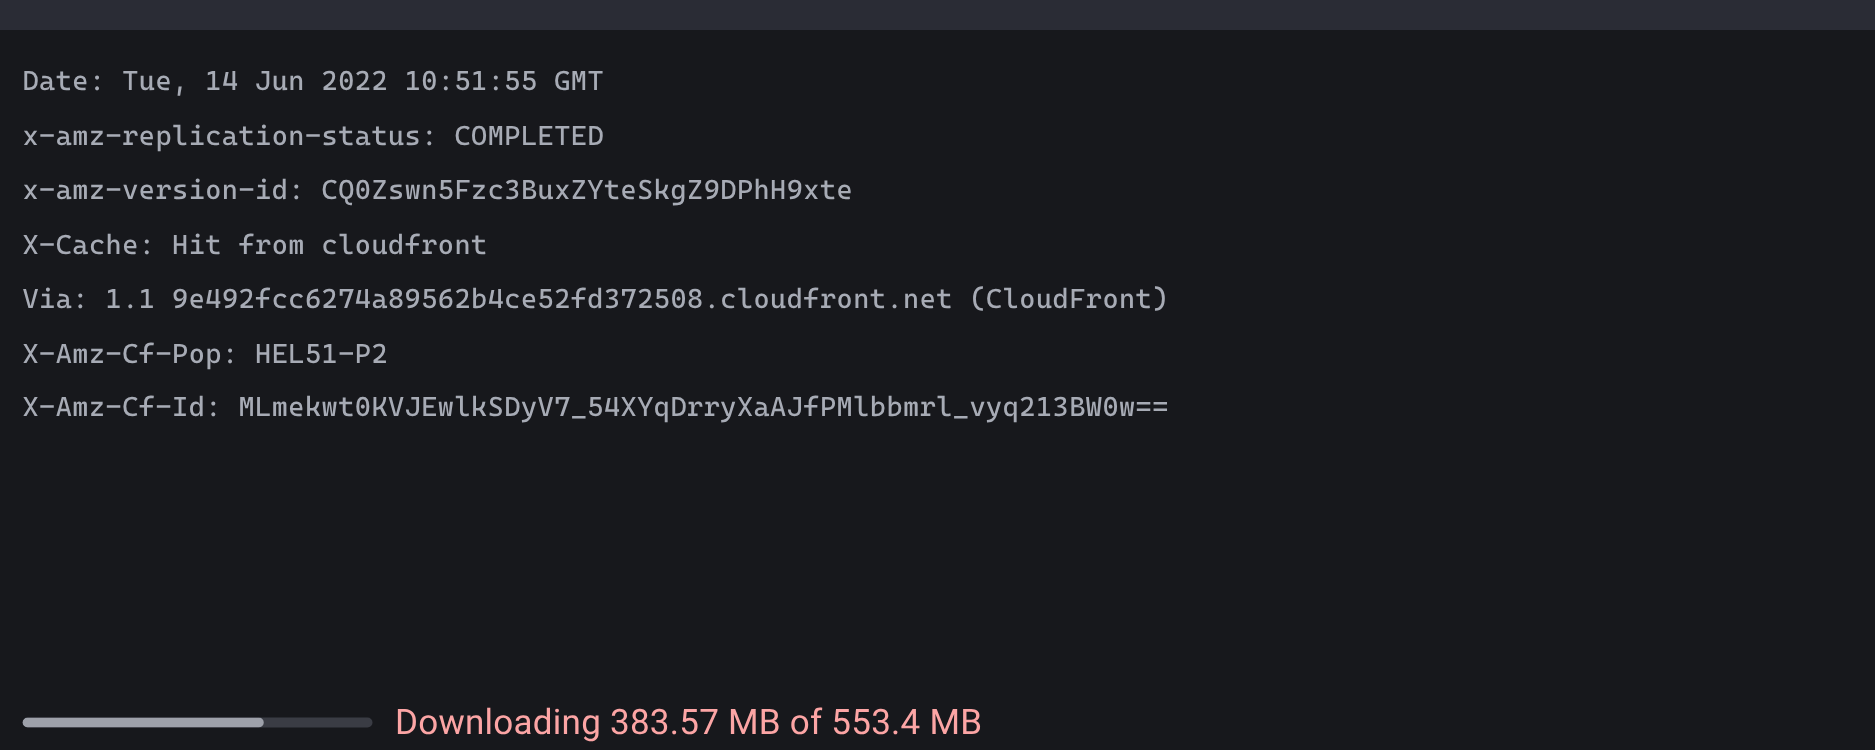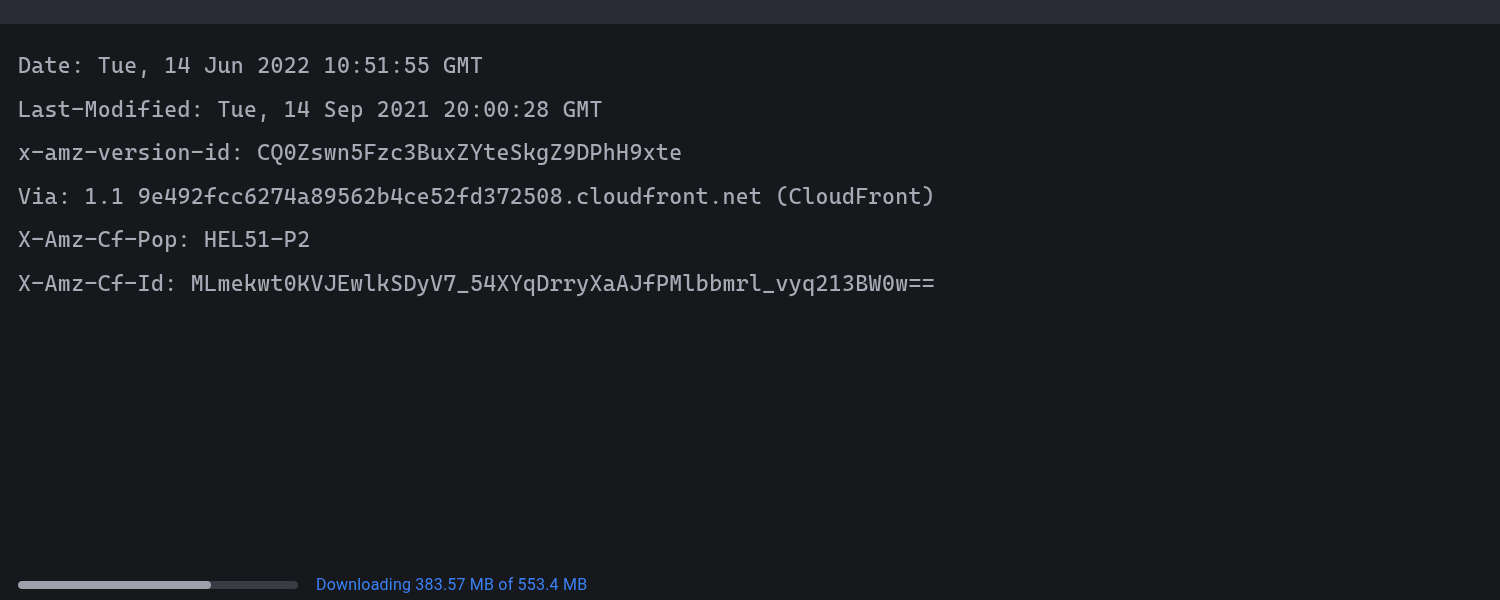--- a/index.html
+++ b/index.html
@@ -44,34 +44,35 @@
       overflow: hidden;
     }
     .progress-fill {
       height: 100%;
       background: #9ea1aa;
       width: 69%;
       border-radius: 6px;
     }
     .status-text {
       font-family: -apple-system, BlinkMacSystemFont, "Segoe UI", Roboto, Helvetica, Arial, sans-serif;
-      font-size: 16px;
-      color: #3b82f6;
+      font-size: 28px;
+      color: #fca5a5;
       letter-spacing: 0.2px;
     }
   </style>
 </head>
 <body>
 
 <div class="titlebar"></div>
 
 <div class="term">
   <div class="line"><span>Date</span>: <span>Tue, 14 Jun 2022 10:51:55 GMT</span></div>
-  <div class="line"><span>Last-Modified</span>: <span>Tue, 14 Sep 2021 20:00:28 GMT</span></div>
+  <div class="line"><span>x-amz-replication-status</span>: <span>COMPLETED</span></div>
   <div class="line"><span>x-amz-version-id</span>: <span>CQ0Zswn5Fzc3BuxZYteSkgZ9DPhH9xte</span></div>
+  <div class="line"><span>X-Cache</span>: <span>Hit from cloudfront</span></div>
   <div class="line"><span>Via</span>: <span>1.1 9e492fcc6274a89562b4ce52fd372508.cloudfront.net (CloudFront)</span></div>
   <div class="line"><span>X-Amz-Cf-Pop</span>: <span>HEL51-P2</span></div>
   <div class="line"><span>X-Amz-Cf-Id</span>: <span>MLmekwt0KVJEwlkSDyV7_54XYqDrryXaAJfPMlbbmrl_vyq213BW0w==</span></div>
 </div>
 
 <div class="status-row">
   <div class="progress-track">
     <div class="progress-fill" style="width:69%"></div>
   </div>
   <div class="status-text">Downloading 383.57 MB of 553.4 MB</div>

